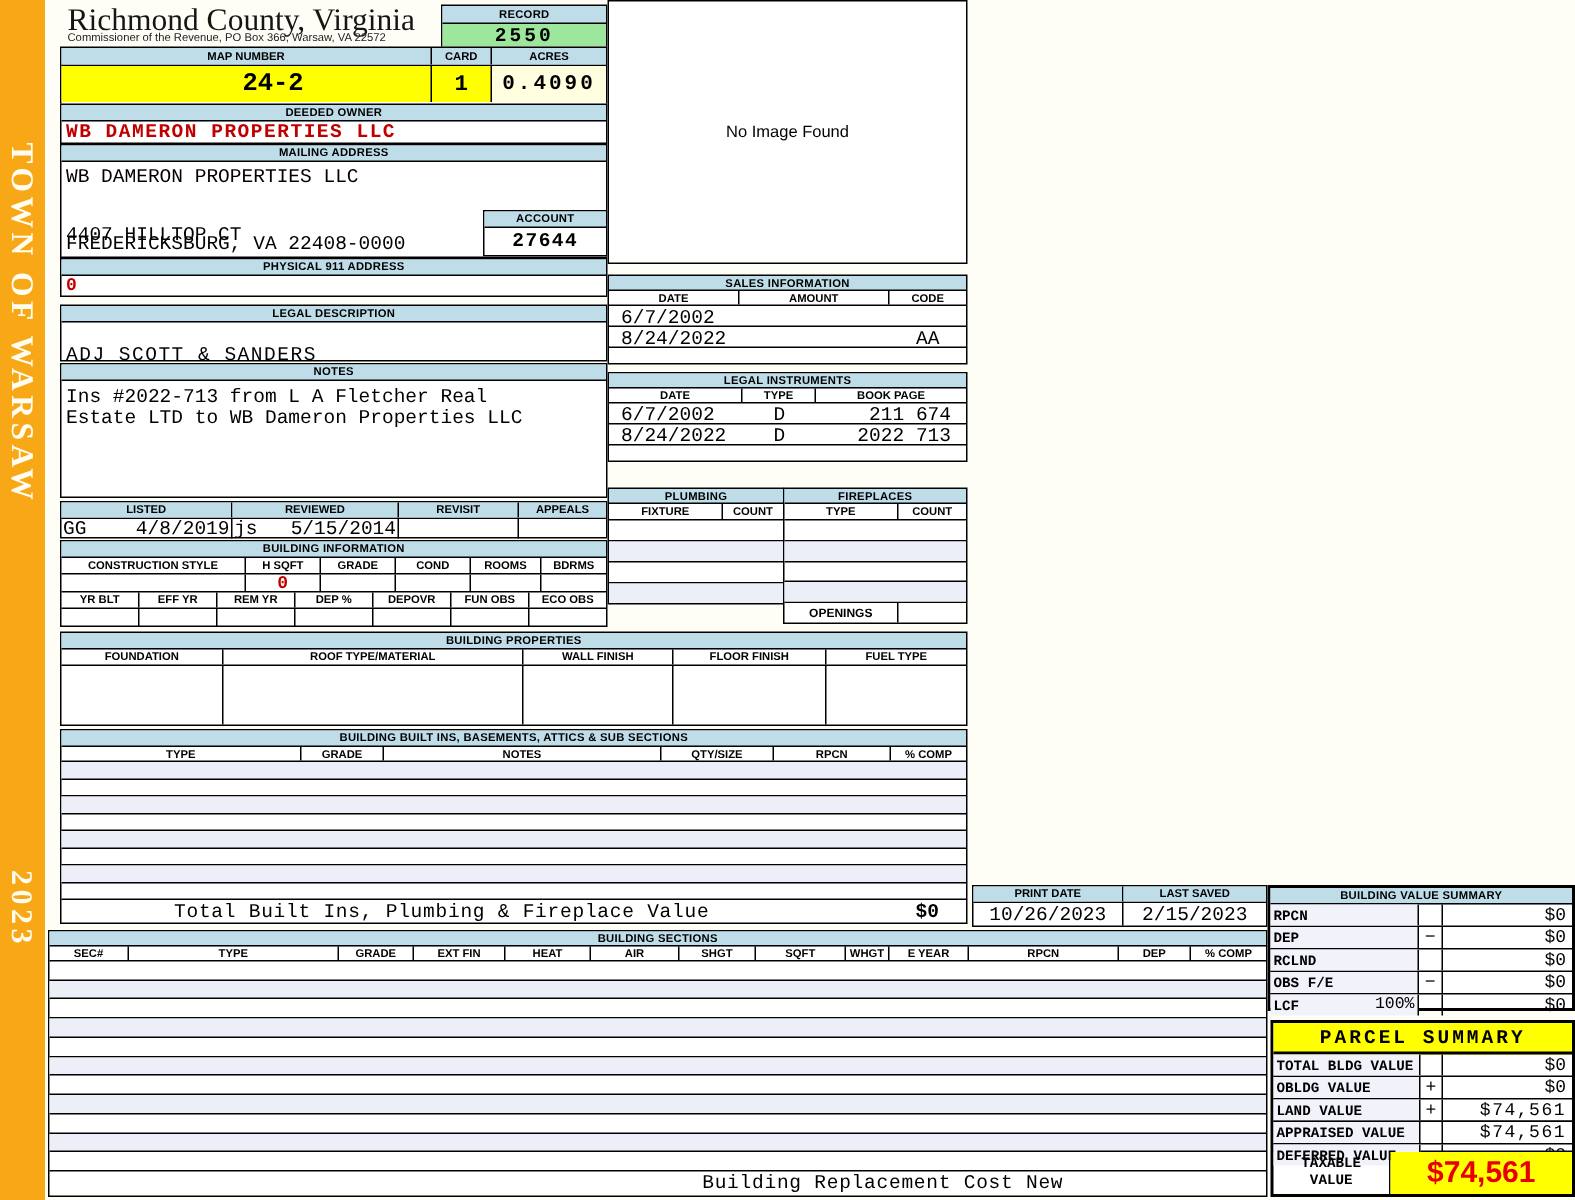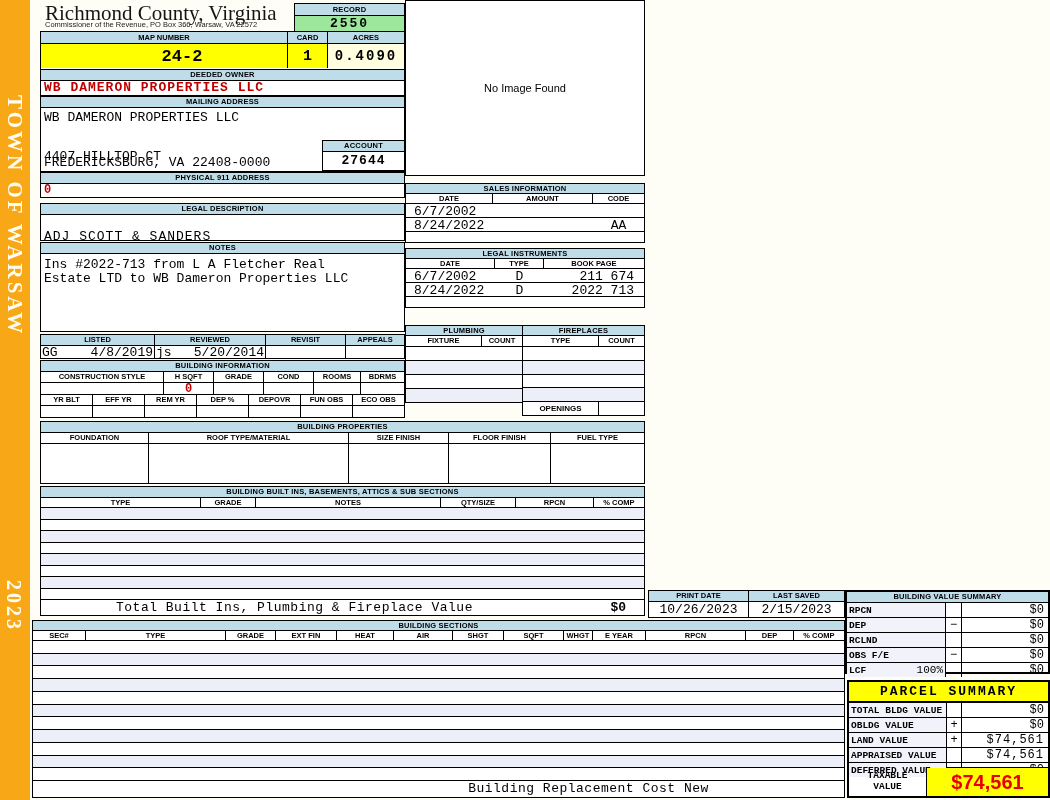--- a/index.html
+++ b/index.html
@@ -124,21 +124,21 @@
       <div class="bluec" style="width:80px;">REVISIT</div>
       <div class="bluec" style="flex:1;">APPEALS</div>
     </div>
     <div class="vrow noline" style="height:13px;">
       <div class="v13" style="width:114px;justify-content:space-between;padding:0 1px;">
         <span>GG</span>
           <span>4/8/2019</span>
       </div>
       <div class="v13" style="width:111px;justify-content:space-between;padding:0 1px;">
         <span>js</span>
-          <span>5/20/2014</span>
+          <span>5/15/2014</span>
       </div>
       <div style="width:80px;"></div>
       <div style="flex:1;"></div>
     </div>
   </div>
 
   <div class="t" style="left:40px;top:360px;width:365px;height:58px;">
     <div class="band" style="height:11px;">BUILDING INFORMATION</div>
     <div class="hrow" style="height:11px;">
       <div style="width:123px;">CONSTRUCTION STYLE</div>
@@ -250,21 +250,21 @@
       <div style="width:76px;font:bold 8px 'Liberation Sans',sans-serif;display:flex;align-items:center;justify-content:center;">OPENINGS</div>
       <div style="flex:1;"></div>
     </div>
   </div>
 
   <div class="t" style="left:40px;top:421px;width:605px;height:63px;">
     <div class="band" style="height:11px;">BUILDING PROPERTIES</div>
     <div class="hrow" style="height:11px;">
       <div style="width:108px;">FOUNDATION</div>
       <div style="width:200px;">ROOF TYPE/MATERIAL</div>
-      <div style="width:100px;">SIZE FINISH</div>
+      <div style="width:100px;">WALL FINISH</div>
       <div style="width:102px;">FLOOR FINISH</div>
       <div style="flex:1;">FUEL TYPE</div>
     </div>
     <div class="cellfill" style="height:39px;">
       <div style="width:108px;"></div>
       <div style="width:200px;"></div>
       <div style="width:100px;"></div>
       <div style="width:102px;"></div>
       <div style="flex:1;"></div>
     </div>

